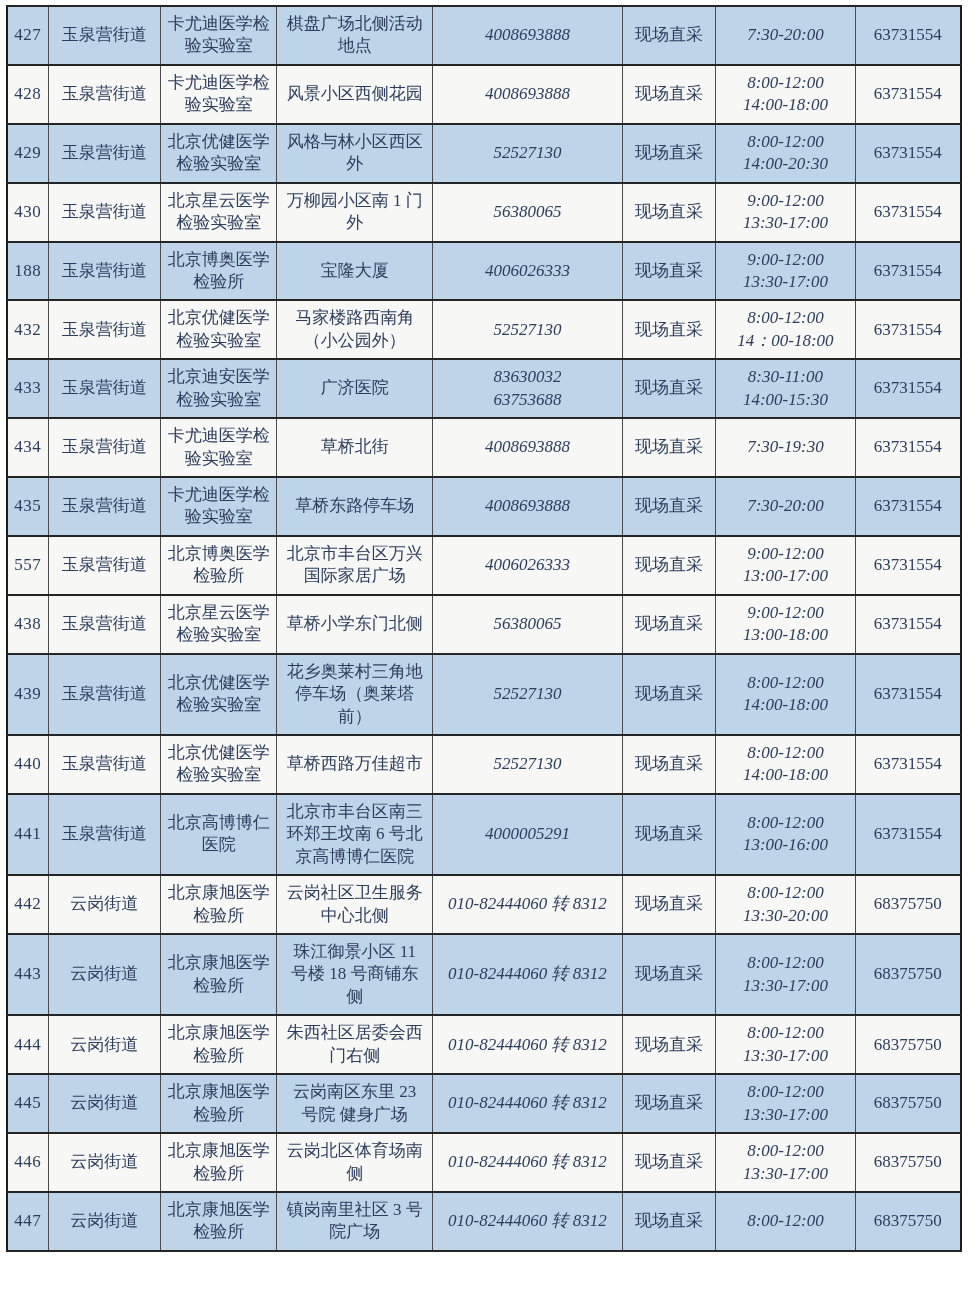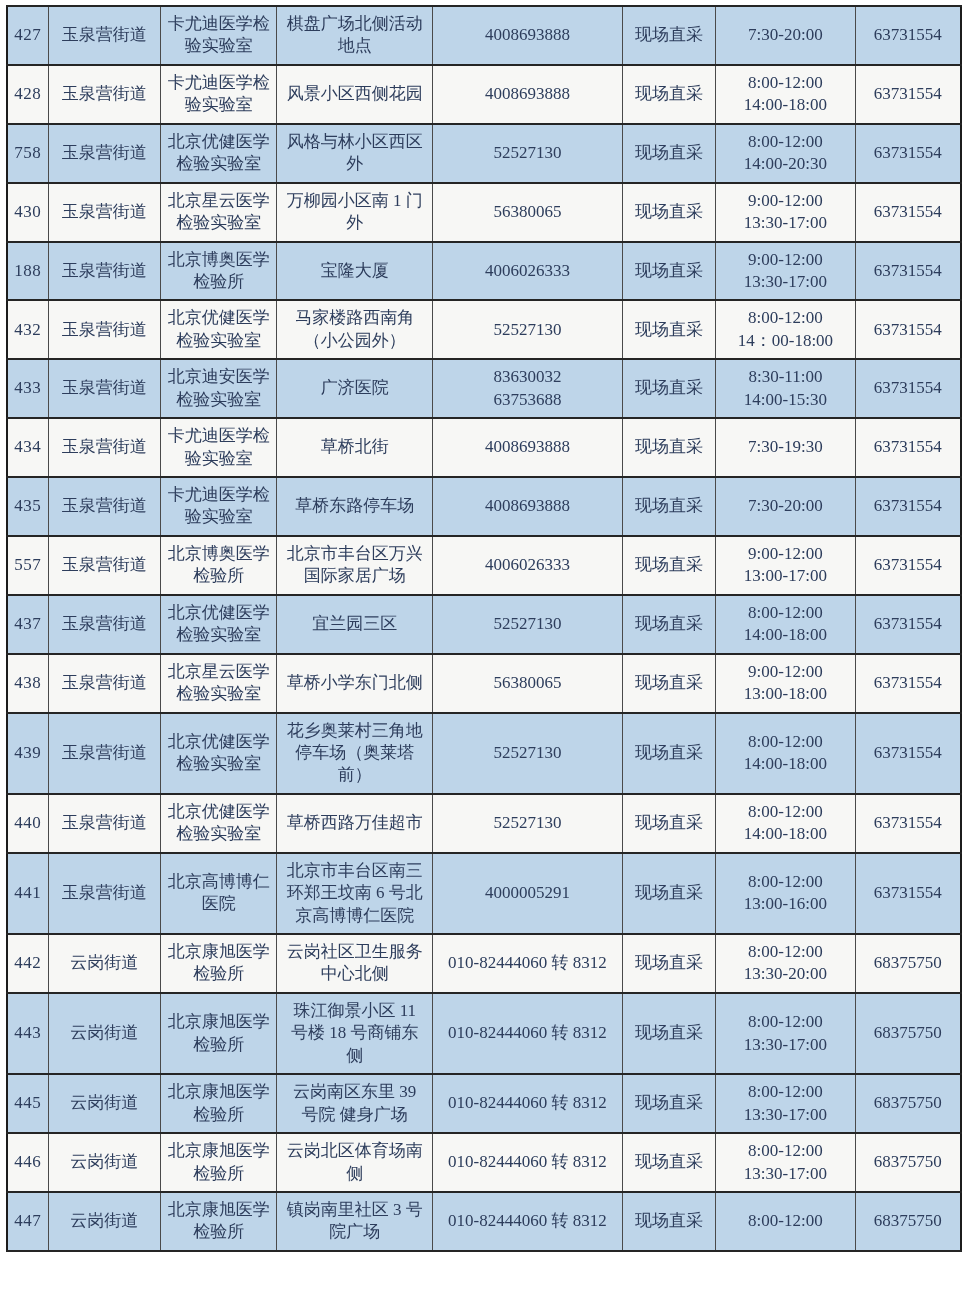--- a/index.html
+++ b/index.html
@@ -33,21 +33,21 @@
     font-size: 17px;
     line-height: 1.32;
     padding: 6px 6px;
     word-break: break-word;
   }
   table.sites {
     border: 2px solid #1c1c1c;
   }
   tr.shade td { background: #bed5e9; }
   tr.plain td { background: #f7f7f5; }
-  td.pre { white-space: pre-line; }
+  td.pre { white-space: pre-line; font-style: italic; }
   td.num { letter-spacing: 0.5px; margin-left: 24px; }
 </style>
 </head>
 <body>
 
 <div class="page">
   <table class="sites">
     <colgroup>
       <col style="width:4.3%">
       <col style="width:11.8%">
@@ -74,21 +74,21 @@
           <td>玉泉营街道</td>
           <td>卡尤迪医学检验实验室</td>
           <td>风景小区西侧花园</td>
           <td class="pre">4008693888</td>
           <td>现场直采</td>
           <td class="pre">8:00-12:00
 14:00-18:00</td>
           <td>63731554</td>
         </tr>
         <tr class="shade">
-          <td class="num">758</td>
+          <td class="num">429</td>
           <td>玉泉营街道</td>
           <td>北京优健医学检验实验室</td>
           <td>风格与林小区西区外</td>
           <td class="pre">52527130</td>
           <td>现场直采</td>
           <td class="pre">8:00-12:00
 14:00-20:30</td>
           <td>63731554</td>
         </tr>
         <tr class="plain">
@@ -160,31 +160,20 @@
           <td class="num">557</td>
           <td>玉泉营街道</td>
           <td>北京博奥医学检验所</td>
           <td>北京市丰台区万兴国际家居广场</td>
           <td class="pre">4006026333</td>
           <td>现场直采</td>
           <td class="pre">9:00-12:00
 13:00-17:00</td>
           <td>63731554</td>
         </tr>
-        <tr class="shade">
-          <td class="num">437</td>
-          <td>玉泉营街道</td>
-          <td>北京优健医学检验实验室</td>
-          <td>宜兰园三区</td>
-          <td class="pre">52527130</td>
-          <td>现场直采</td>
-          <td class="pre">8:00-12:00
-14:00-18:00</td>
-          <td>63731554</td>
-        </tr>
         <tr class="plain">
           <td class="num">438</td>
           <td>玉泉营街道</td>
           <td>北京星云医学检验实验室</td>
           <td>草桥小学东门北侧</td>
           <td class="pre">56380065</td>
           <td>现场直采</td>
           <td class="pre">9:00-12:00
 13:00-18:00</td>
           <td>63731554</td>
@@ -237,25 +226,36 @@
           <td class="num">443</td>
           <td>云岗街道</td>
           <td>北京康旭医学检验所</td>
           <td>珠江御景小区 11 号楼 18 号商铺东侧</td>
           <td class="pre">010-82444060 转 8312</td>
           <td>现场直采</td>
           <td class="pre">8:00-12:00
 13:30-17:00</td>
           <td>68375750</td>
         </tr>
+        <tr class="plain">
+          <td class="num">444</td>
+          <td>云岗街道</td>
+          <td>北京康旭医学检验所</td>
+          <td>朱西社区居委会西门右侧</td>
+          <td class="pre">010-82444060 转 8312</td>
+          <td>现场直采</td>
+          <td class="pre">8:00-12:00
+13:30-17:00</td>
+          <td>68375750</td>
+        </tr>
         <tr class="shade">
           <td class="num">445</td>
           <td>云岗街道</td>
           <td>北京康旭医学检验所</td>
-          <td>云岗南区东里 39 号院 健身广场</td>
+          <td>云岗南区东里 23 号院 健身广场</td>
           <td class="pre">010-82444060 转 8312</td>
           <td>现场直采</td>
           <td class="pre">8:00-12:00
 13:30-17:00</td>
           <td>68375750</td>
         </tr>
         <tr class="plain">
           <td class="num">446</td>
           <td>云岗街道</td>
           <td>北京康旭医学检验所</td>

